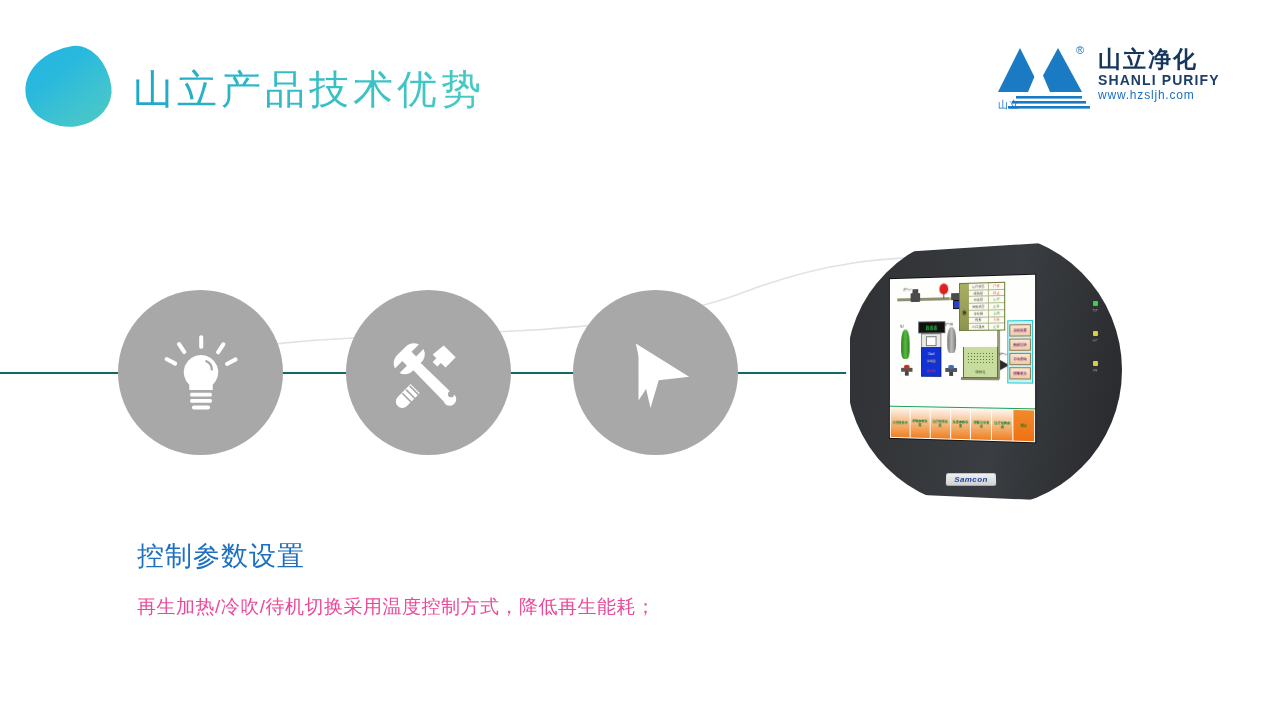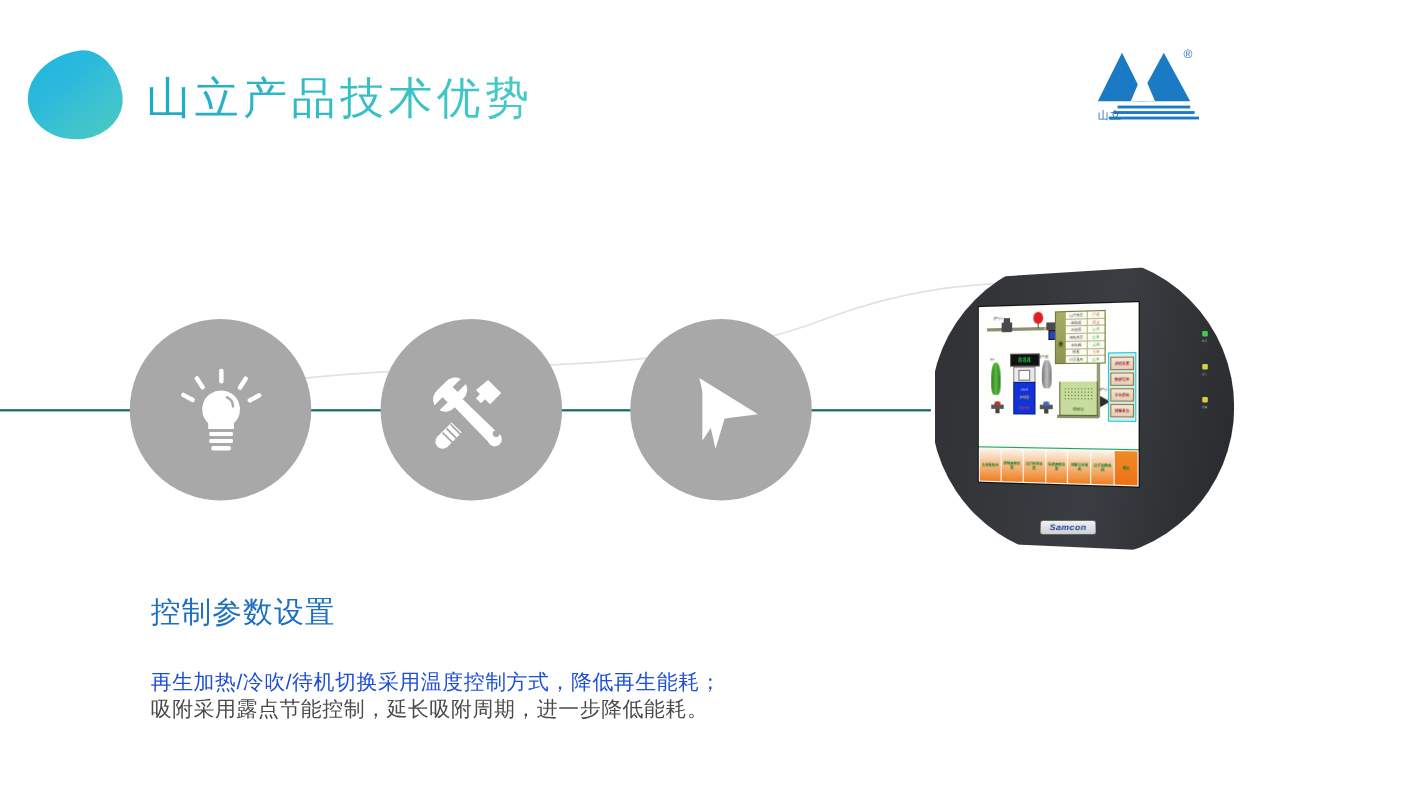--- a/index.html
+++ b/index.html
@@ -109,21 +109,21 @@
 
   .bezel-badge{position:absolute;left:96px;bottom:17px;width:50px;height:13px;
     background:linear-gradient(180deg,#f2f2f2,#cfcfcf);border-radius:2px;
     display:flex;align-items:center;justify-content:center;transform:perspective(300px) rotateX(18deg);}
   .bezel-badge span{font-size:8px;font-weight:700;color:#1642a0;letter-spacing:.4px;font-style:italic;}
   .led{position:absolute;right:24px;width:5px;height:5px;border-radius:1px;}
   .led-lbl{position:absolute;right:17px;font-size:2.6px;color:#9a9a9a;width:20px;text-align:center;}
 
   
   .sub-head{position:absolute;left:137px;top:538px;font-size:27px;color:#1d6fc0;letter-spacing:1px;}
-  .body-l1{position:absolute;left:137px;top:607px;font-size:19px;color:#1d4ed8;letter-spacing:.5px;}
+  .body-l1{position:absolute;left:137px;top:594px;font-size:19px;color:#ec4899;letter-spacing:.5px;}
   .body-l2{position:absolute;left:137px;top:632px;font-size:19px;color:#4a4a4a;letter-spacing:.5px;}
 </style>
 </head>
 <body>
 
 <div class="slide">
 
   <div class="blob"></div>
   <div class="page-title">山立产品技术优势</div>
 
@@ -131,20 +131,25 @@
     <svg class="logo-mark" viewBox="0 0 92 76">
       <polygon points="22,8 44,52 0,52" fill="#1a7ac4"></polygon>
       <polygon points="60,8 84,52 36,52" fill="#1a7ac4"></polygon>
       <polygon points="41,26 52,52 30,52" fill="#ffffff"></polygon>
       <rect x="18" y="56" width="66" height="2.6" fill="#1a7ac4"></rect>
       <rect x="14" y="61" width="74" height="2.6" fill="#1a7ac4"></rect>
       <rect x="10" y="66" width="82" height="2.6" fill="#1a7ac4"></rect>
     </svg>
     <div class="logo-reg">®</div>
     <div class="logo-sub">山立</div>
+    <div class="logo-txt">
+      <div class="logo-cn">山立净化</div>
+      <div class="logo-en">SHANLI PURIFY</div>
+      <div class="logo-url">www.hzsljh.com</div>
+    </div>
   </div>
 
   <div class="tl-line"></div>
   <svg class="arc" viewBox="0 0 790 140">
     <path d="M0,120 C180,60 420,110 600,40 C680,10 740,8 790,6" fill="none" stroke="#e2e2e2" stroke-width="1.6"></path>
   </svg>
 
   <div class="circ c1">
     <svg width="90" height="90" viewBox="0 0 100 100">
       <g fill="#ffffff">
@@ -307,15 +312,14 @@
       <div class="led-lbl" style="top:129px;">报警</div>
 
       <div class="bezel-badge">
         <span>Samcon</span>
       </div>
     </div>
   </div>
 
   <div class="sub-head">控制参数设置</div>
   <div class="body-l1">再生加热/冷吹/待机切换采用温度控制方式，降低再生能耗；</div>
-  <div class="body-l2">吸附采用露点节能控制，延长吸附周期，进一步降低能耗。</div>
 
 </div>
 
 </body></html>

